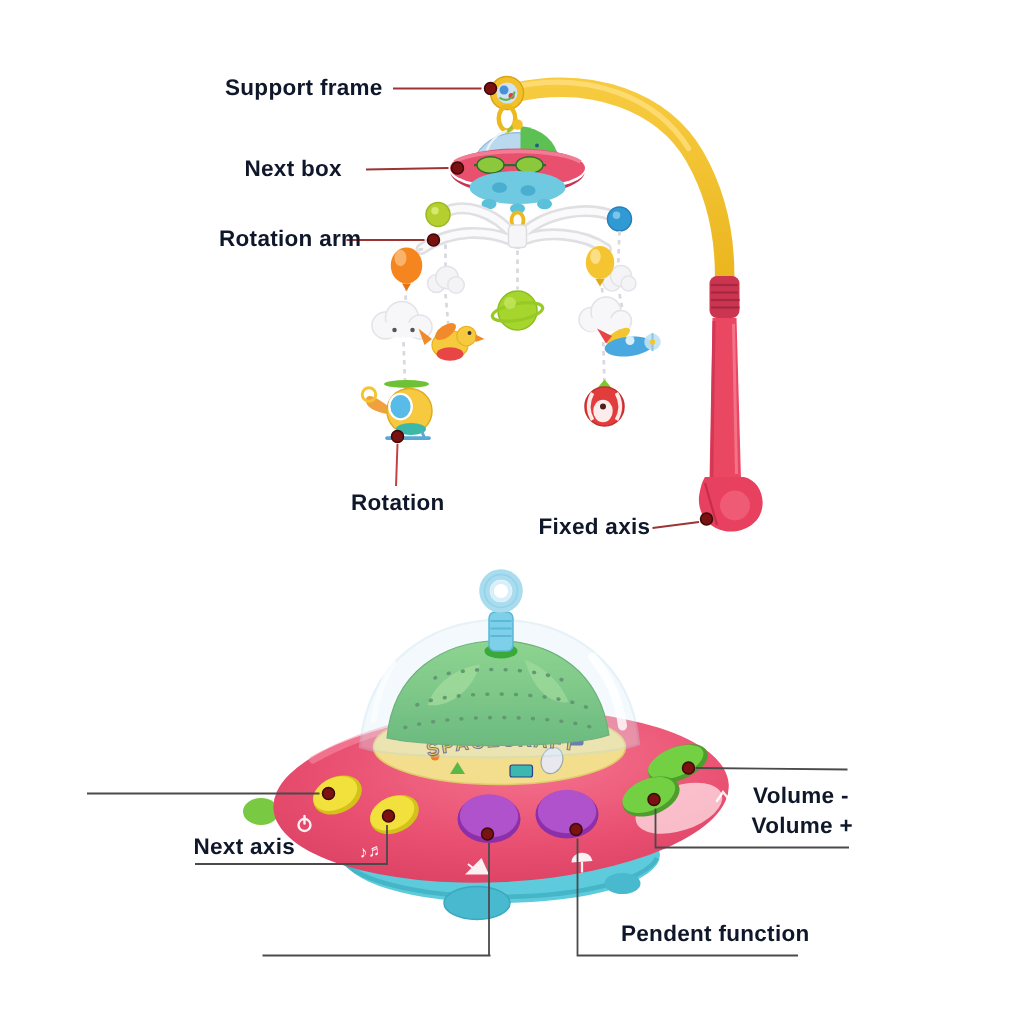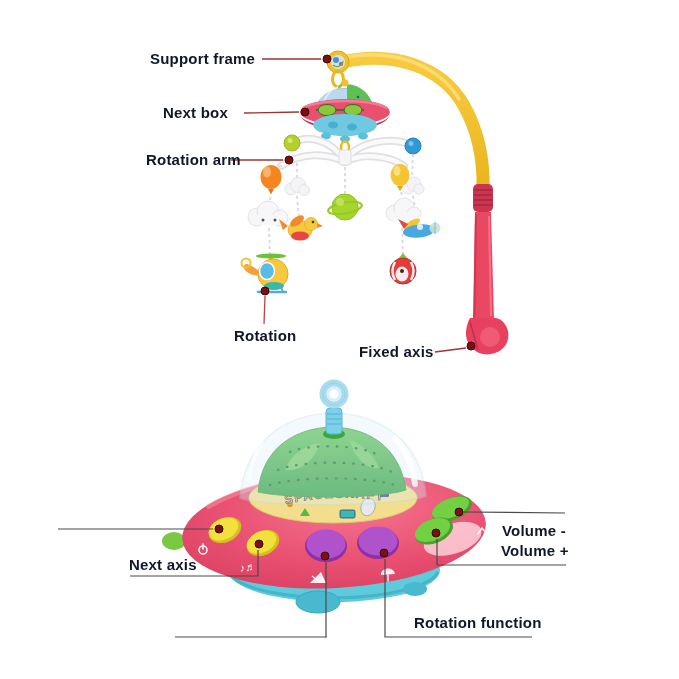--- a/index.html
+++ b/index.html
@@ -371,15 +371,15 @@
 </svg>
 
 <div class="lbl" id="lbl-support-frame">Support frame</div>
 <div class="lbl" id="lbl-music-box">Next box</div>
 <div class="lbl" id="lbl-lifting-arm">Rotation arm</div>
 <div class="lbl" id="lbl-pendent">Rotation</div>
 <div class="lbl" id="lbl-fixed-axis">Fixed axis</div>
 <div class="lbl" id="lbl-next-song">Next axis</div>
 <div class="lbl" id="lbl-volume-minus">Volume -</div>
 <div class="lbl" id="lbl-volume-plus">Volume +</div>
-<div class="lbl" id="lbl-rotation-function">Rotation function</div>
+<div class="lbl" id="lbl-rotation-function">Pendent function</div>
 
 </div>
 
 </body></html>

